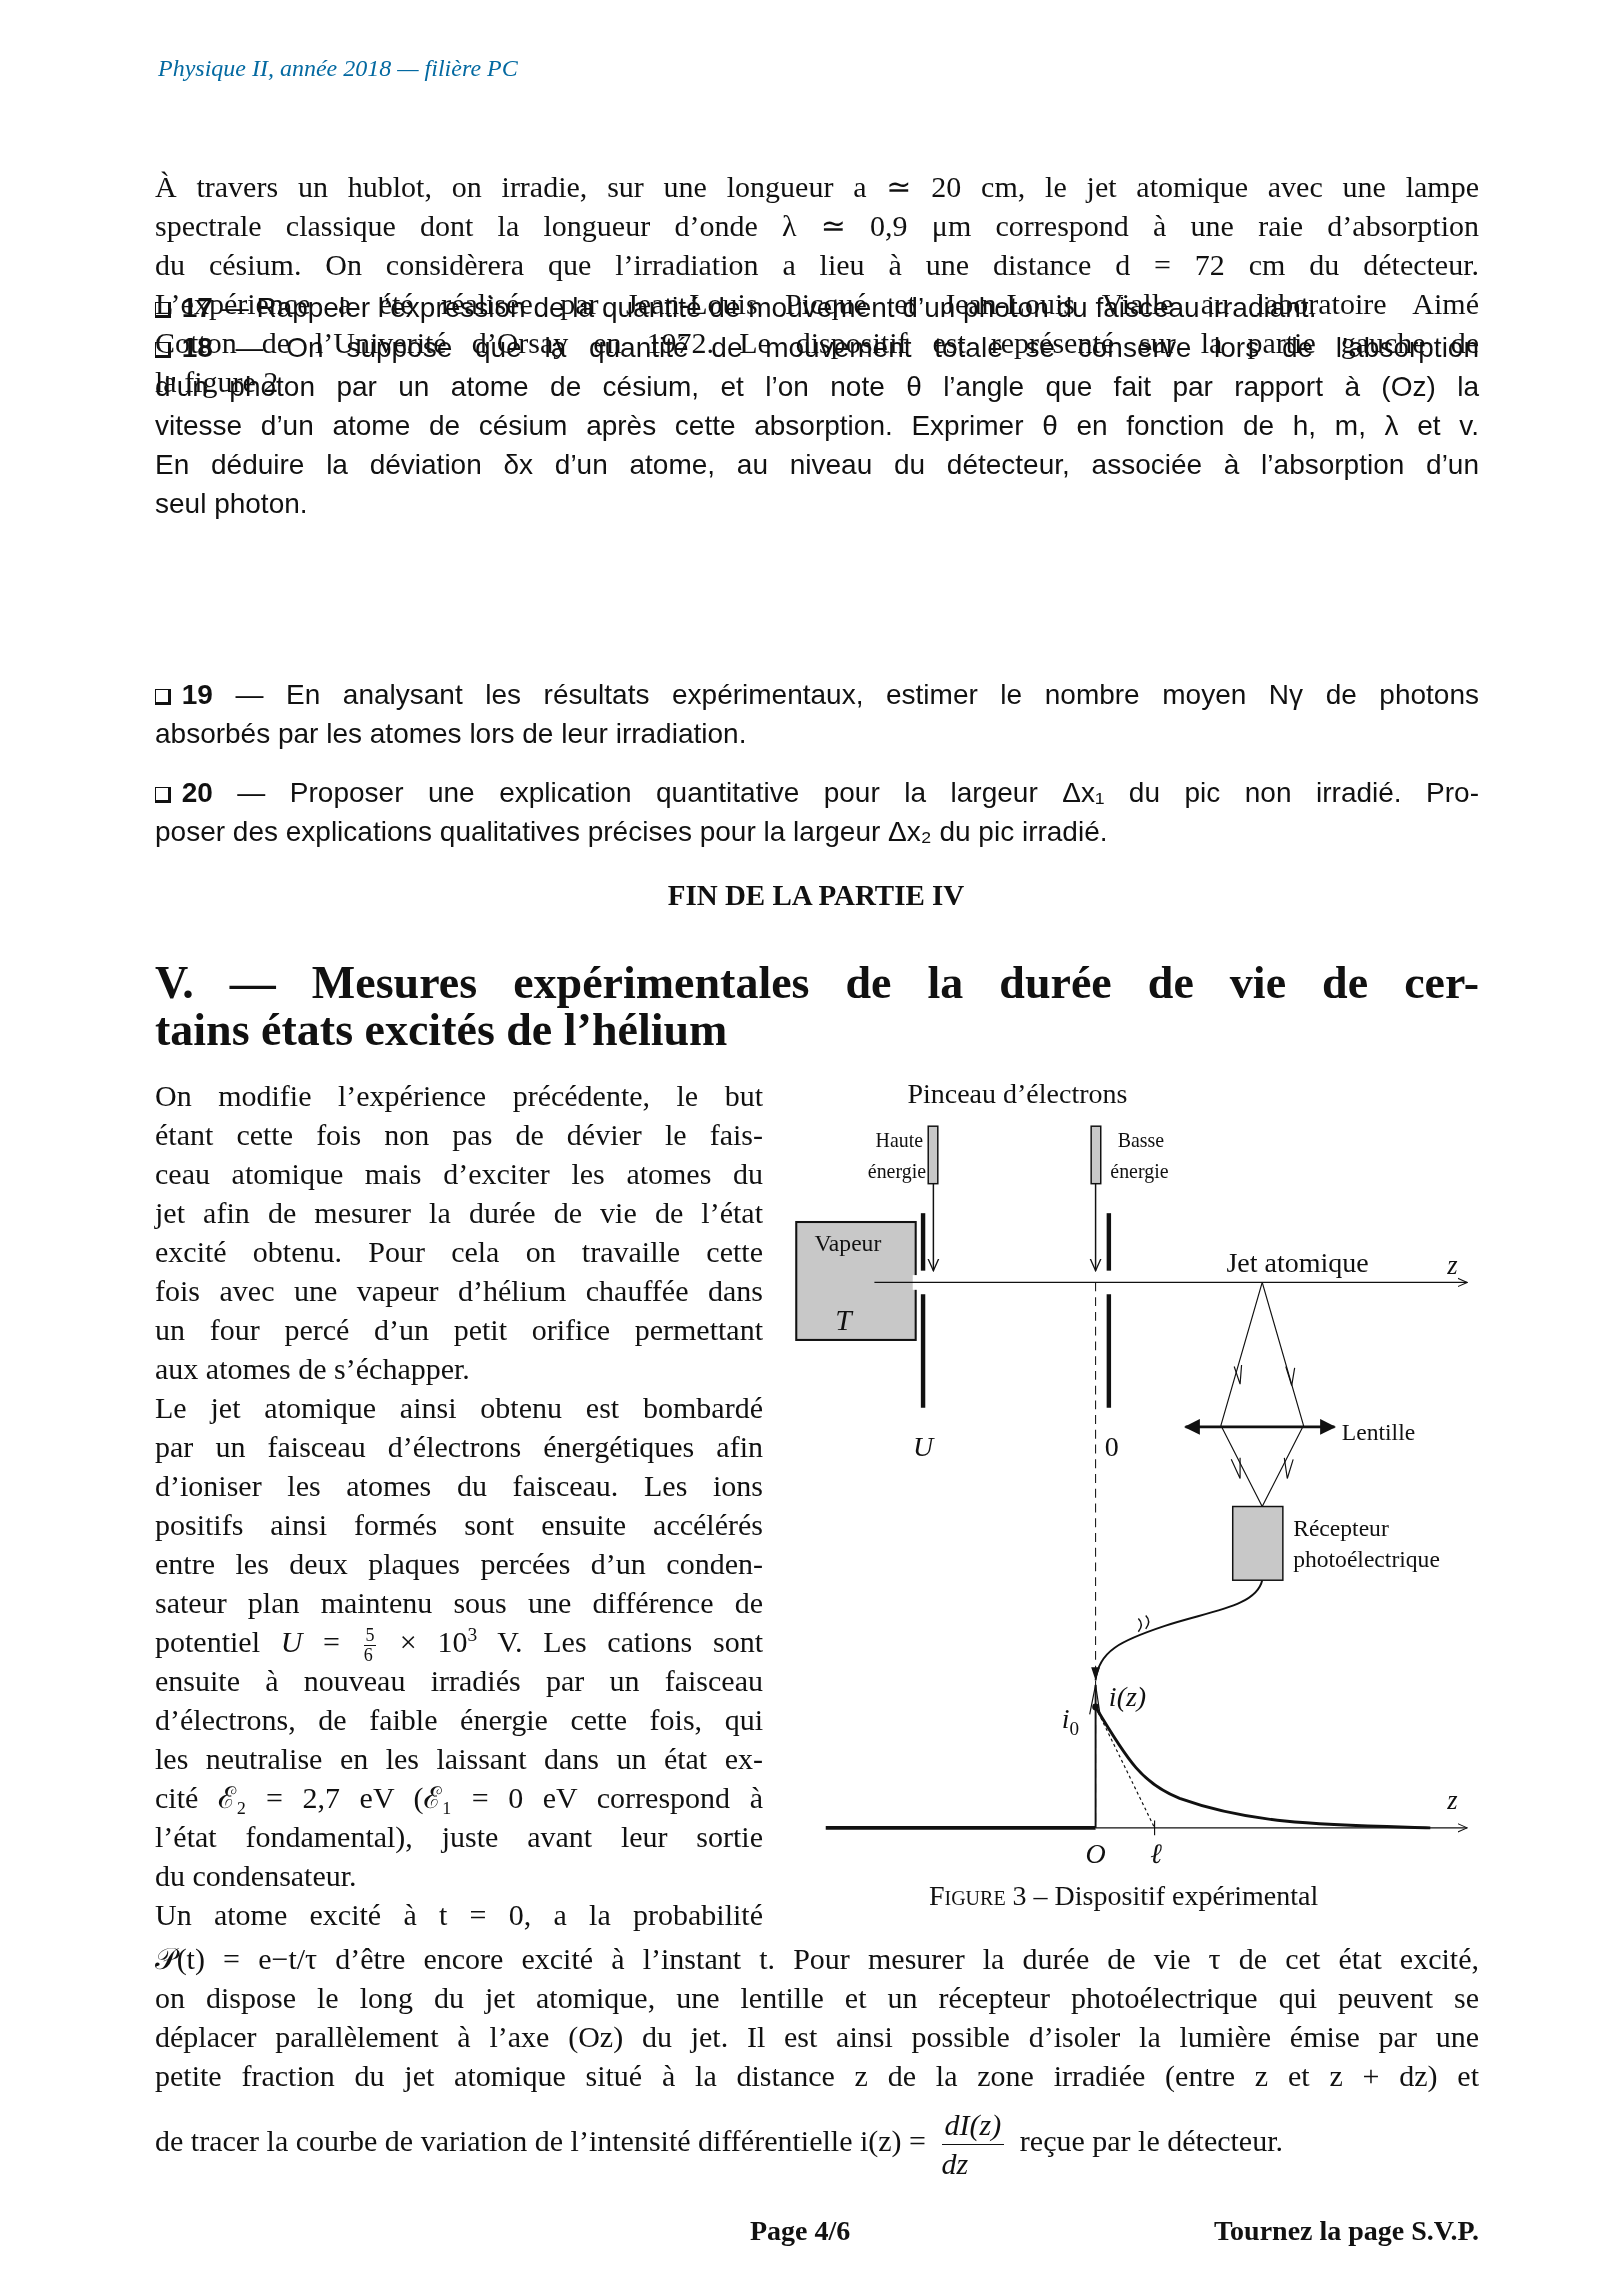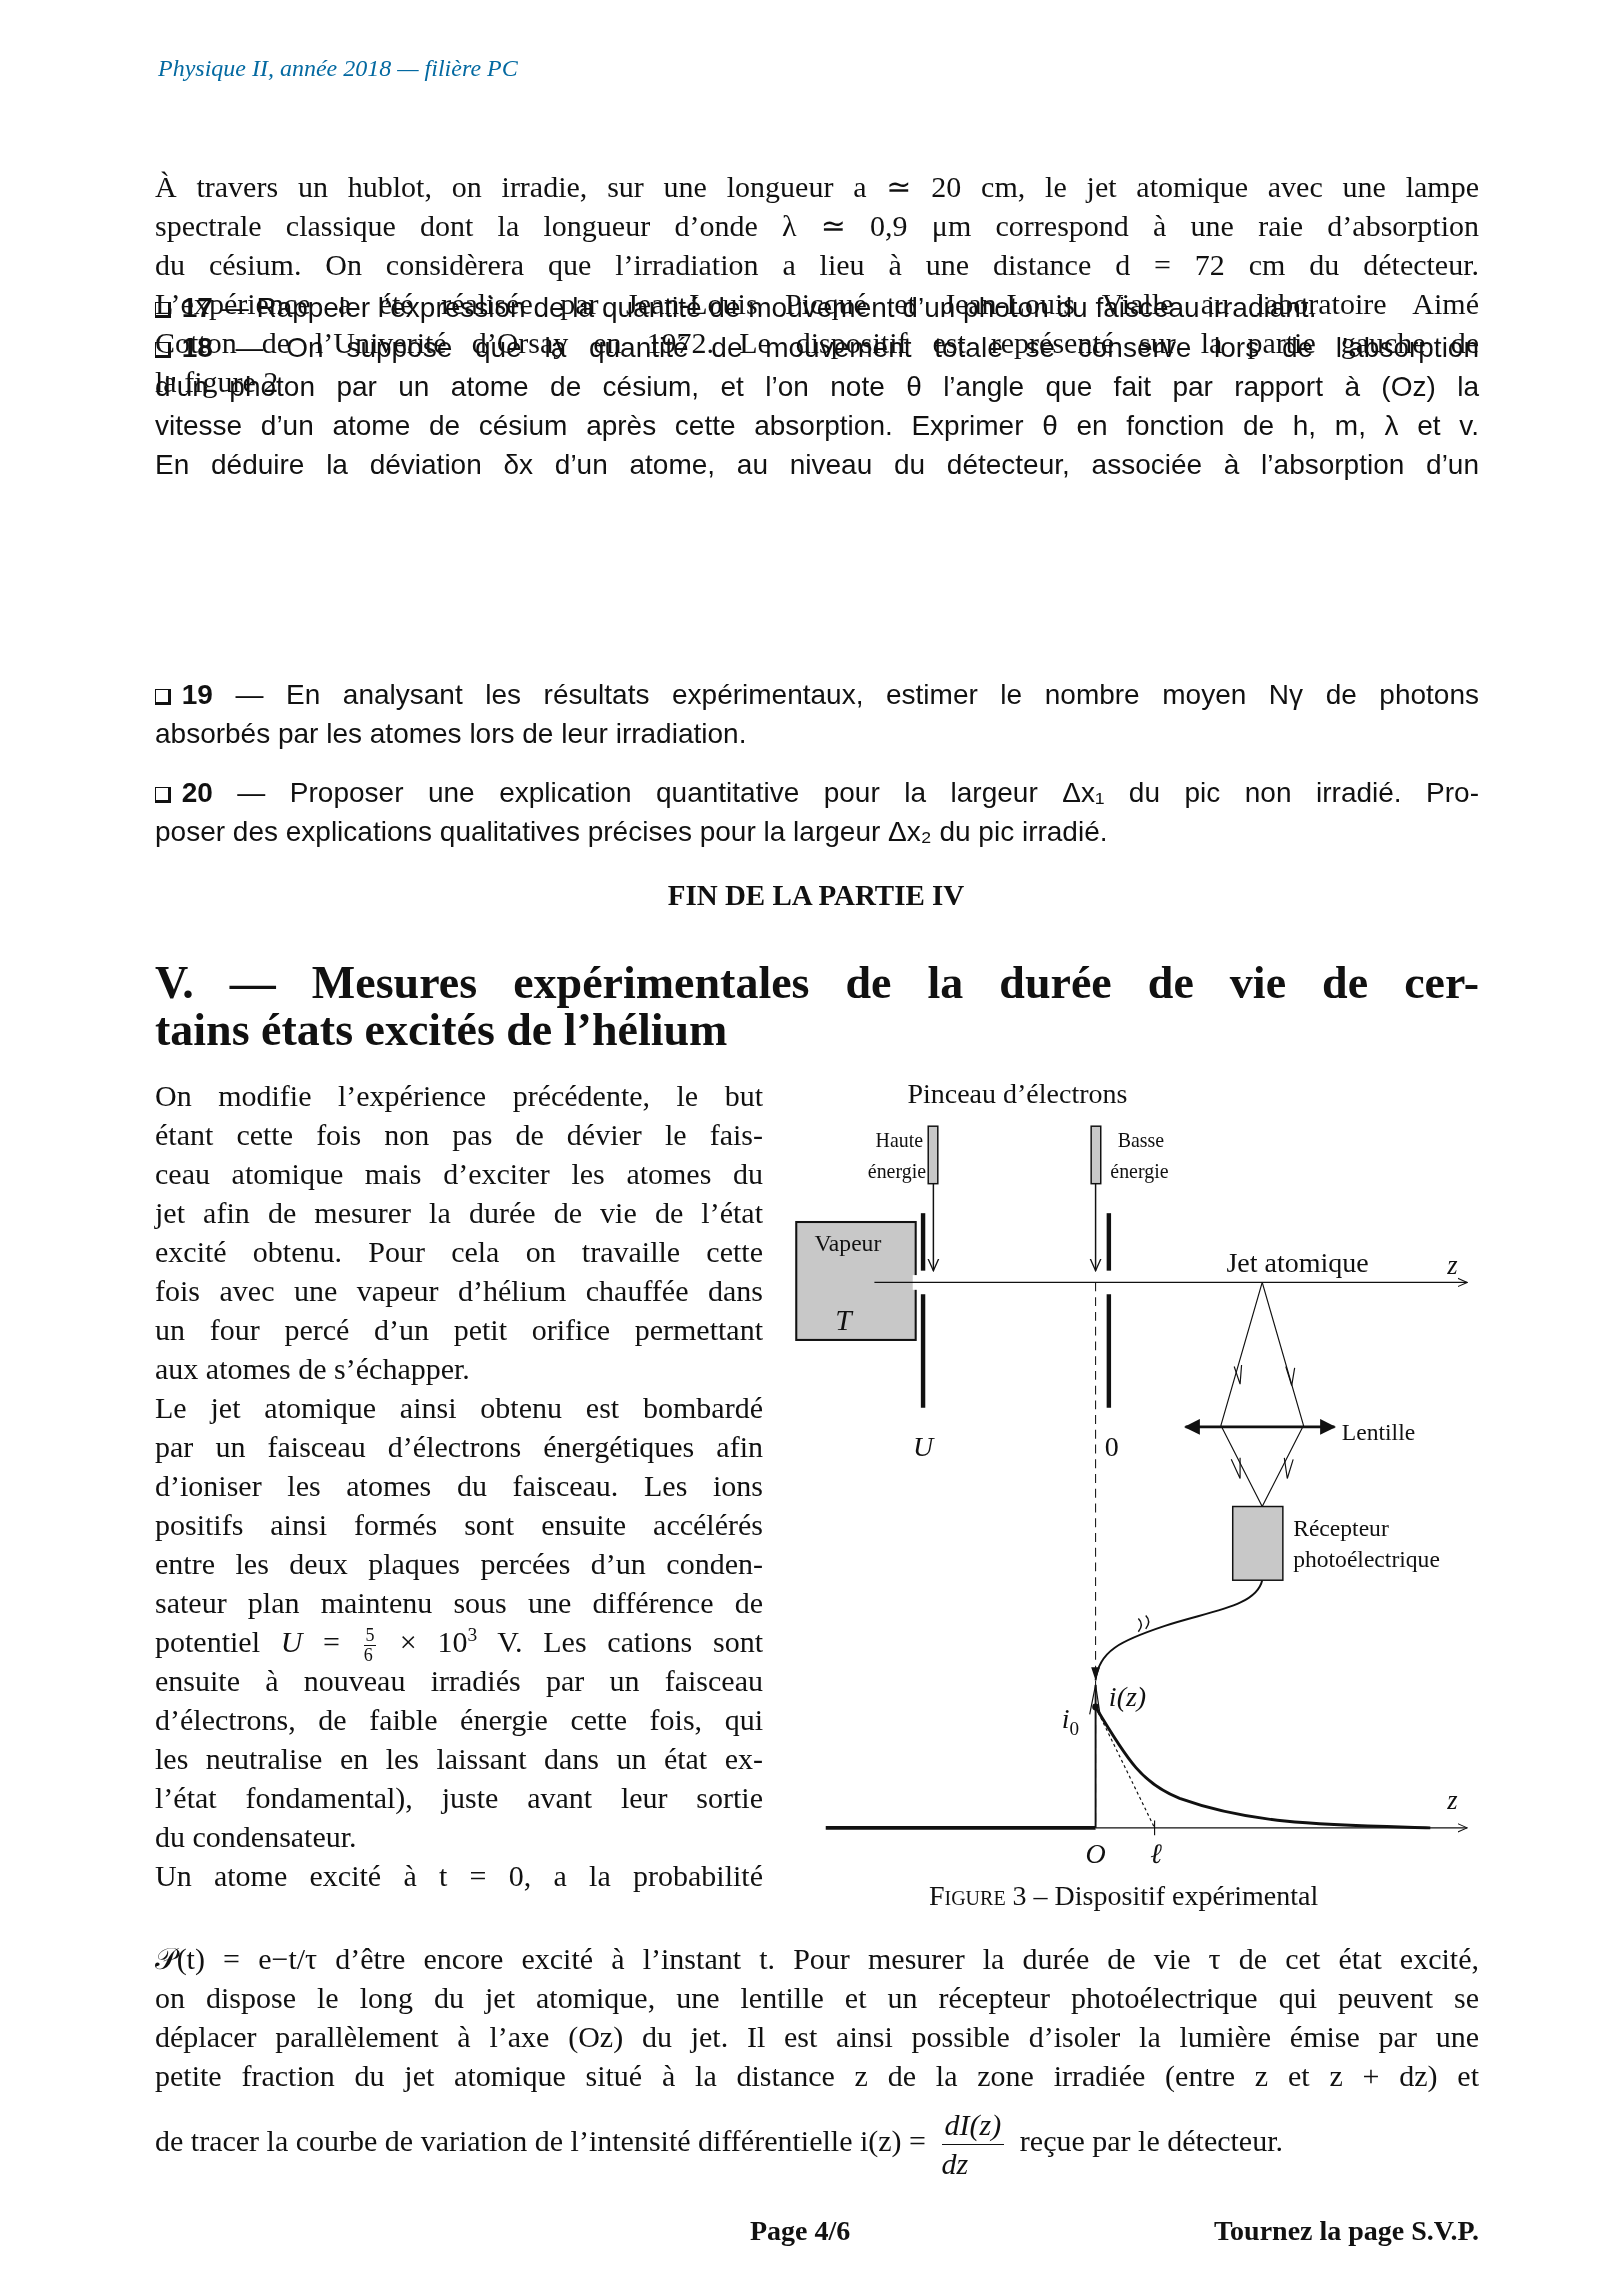--- a/index.html
+++ b/index.html
@@ -47,20 +47,21 @@
 
 <div class="q" style="top:288px;">
   <span class="ln last"><span class="box"></span><span class="qn">17</span> <span>— Rappeler l’expression de la quantité de mouvement d’un photon du faisceau irradiant.</span></span>
 </div>
 
 <div class="q" style="top:328px;">
   <span class="ln"><span class="box"></span><span class="qn">18</span> <span>— On suppose que la quantité de mouvement totale se conserve lors de l’absorption</span></span>
   <span class="ln">d’un photon par un atome de césium, et l’on note θ l’angle que fait par rapport à (Oz) la</span>
   <span class="ln">vitesse d’un atome de césium après cette absorption. Exprimer θ en fonction de h, m, λ et v.</span>
   <span class="ln">En déduire la déviation δx d’un atome, au niveau du détecteur, associée à l’absorption d’un</span>
+  <span class="ln last">seul photon.</span>
 </div>
 
 <div class="q" style="top:675px;">
   <span class="ln"><span class="box"></span><span class="qn">19</span> <span>— En analysant les résultats expérimentaux, estimer le nombre moyen Nγ de photons</span></span>
   <span class="ln last">absorbés par les atomes lors de leur irradiation.</span>
 </div>
 
 <div class="q" style="top:773px;">
   <span class="ln"><span class="box"></span><span class="qn">20</span> <span>— Proposer une explication quantitative pour la largeur Δx₁ du pic non irradié. Pro-</span></span>
   <span class="ln last">poser des explications qualitatives précises pour la largeur Δx₂ du pic irradié.</span>
@@ -85,20 +86,21 @@
   <span class="ln">Le jet atomique ainsi obtenu est bombardé</span>
   <span class="ln">par un faisceau d’électrons énergétiques afin</span>
   <span class="ln">d’ioniser les atomes du faisceau. Les ions</span>
   <span class="ln">positifs ainsi formés sont ensuite accélérés</span>
   <span class="ln">entre les deux plaques percées d’un conden-</span>
   <span class="ln">sateur plan maintenu sous une différence de</span>
   <span class="ln"><span>potentiel </span><i>U</i><span> = </span><span class="frac"><span class="n">5</span><span class="d">6</span></span><span> × 10</span><sup>3</sup><span> V. Les cations sont</span></span>
   <span class="ln">ensuite à nouveau irradiés par un faisceau</span>
   <span class="ln">d’électrons, de faible énergie cette fois, qui</span>
   <span class="ln">les neutralise en les laissant dans un état ex-</span>
+  <span class="ln">cité ℰ₂ = 2,7 eV (ℰ₁ = 0 eV correspond à</span>
   <span class="ln">l’état fondamental), juste avant leur sortie</span>
   <span class="ln last">du condensateur.</span>
   <span class="ln">Un atome excité à t = 0, a la probabilité</span>
 </div>
 
 <div class="para" style="left:155px; top:1939px; width:1324px;">
   <span class="ln">𝒫(t) = e−t/τ d’être encore excité à l’instant t. Pour mesurer la durée de vie τ de cet état excité,</span>
   <span class="ln">on dispose le long du jet atomique, une lentille et un récepteur photoélectrique qui peuvent se</span>
   <span class="ln">déplacer parallèlement à l’axe (Oz) du jet. Il est ainsi possible d’isoler la lumière émise par une</span>
   <span class="ln">petite fraction du jet atomique situé à la distance z de la zone irradiée (entre z et z + dz) et</span>

